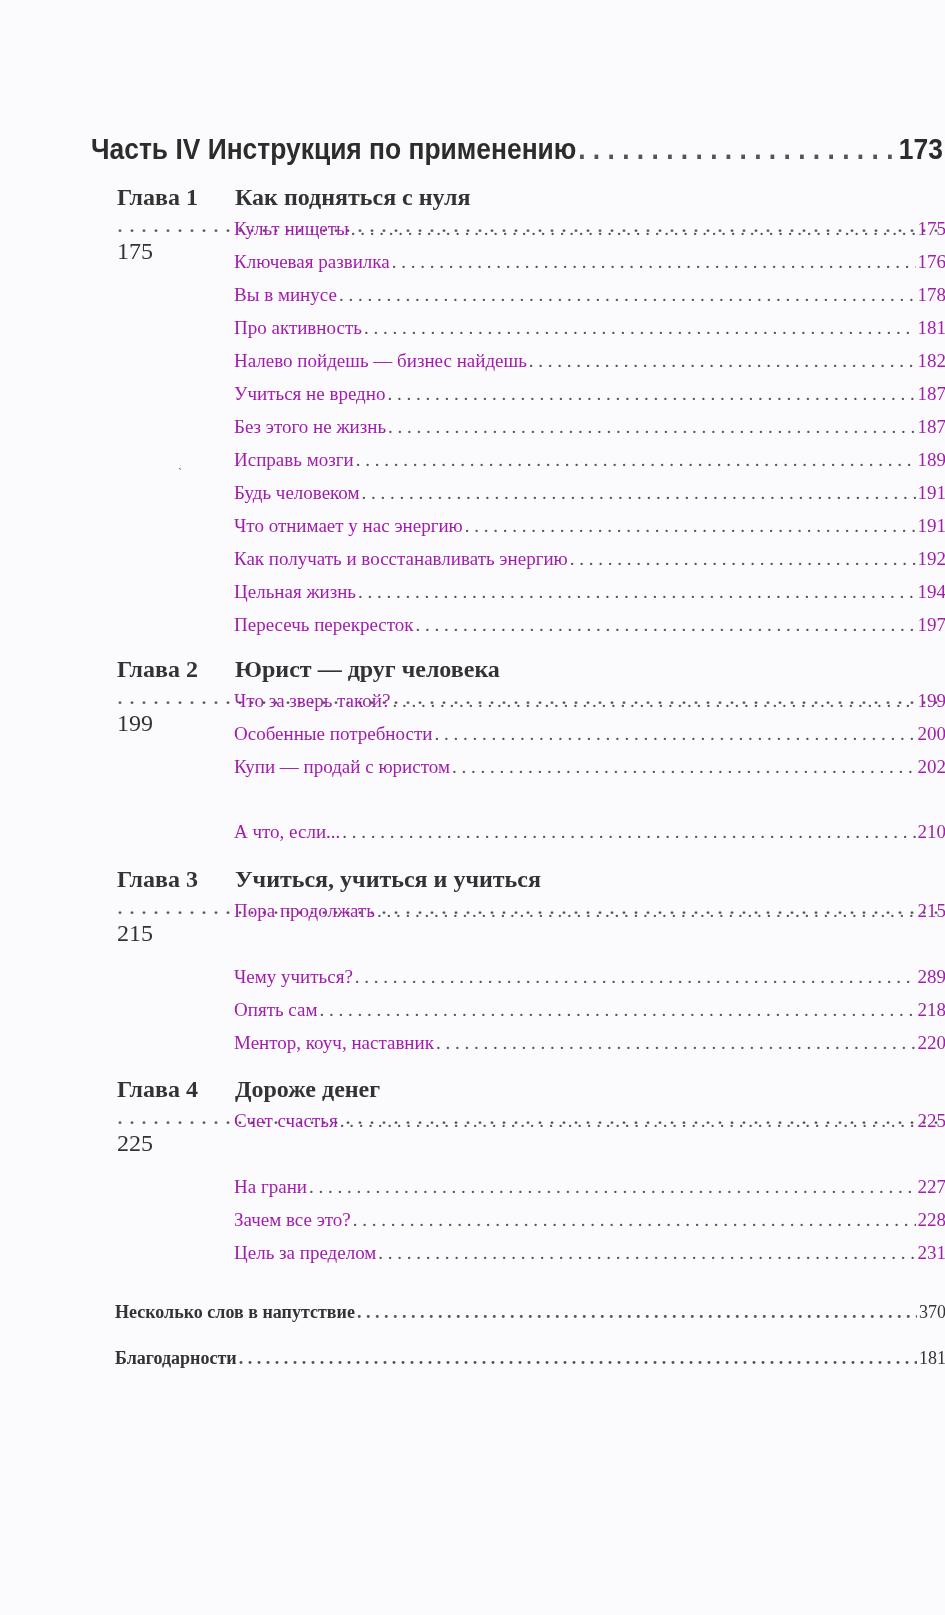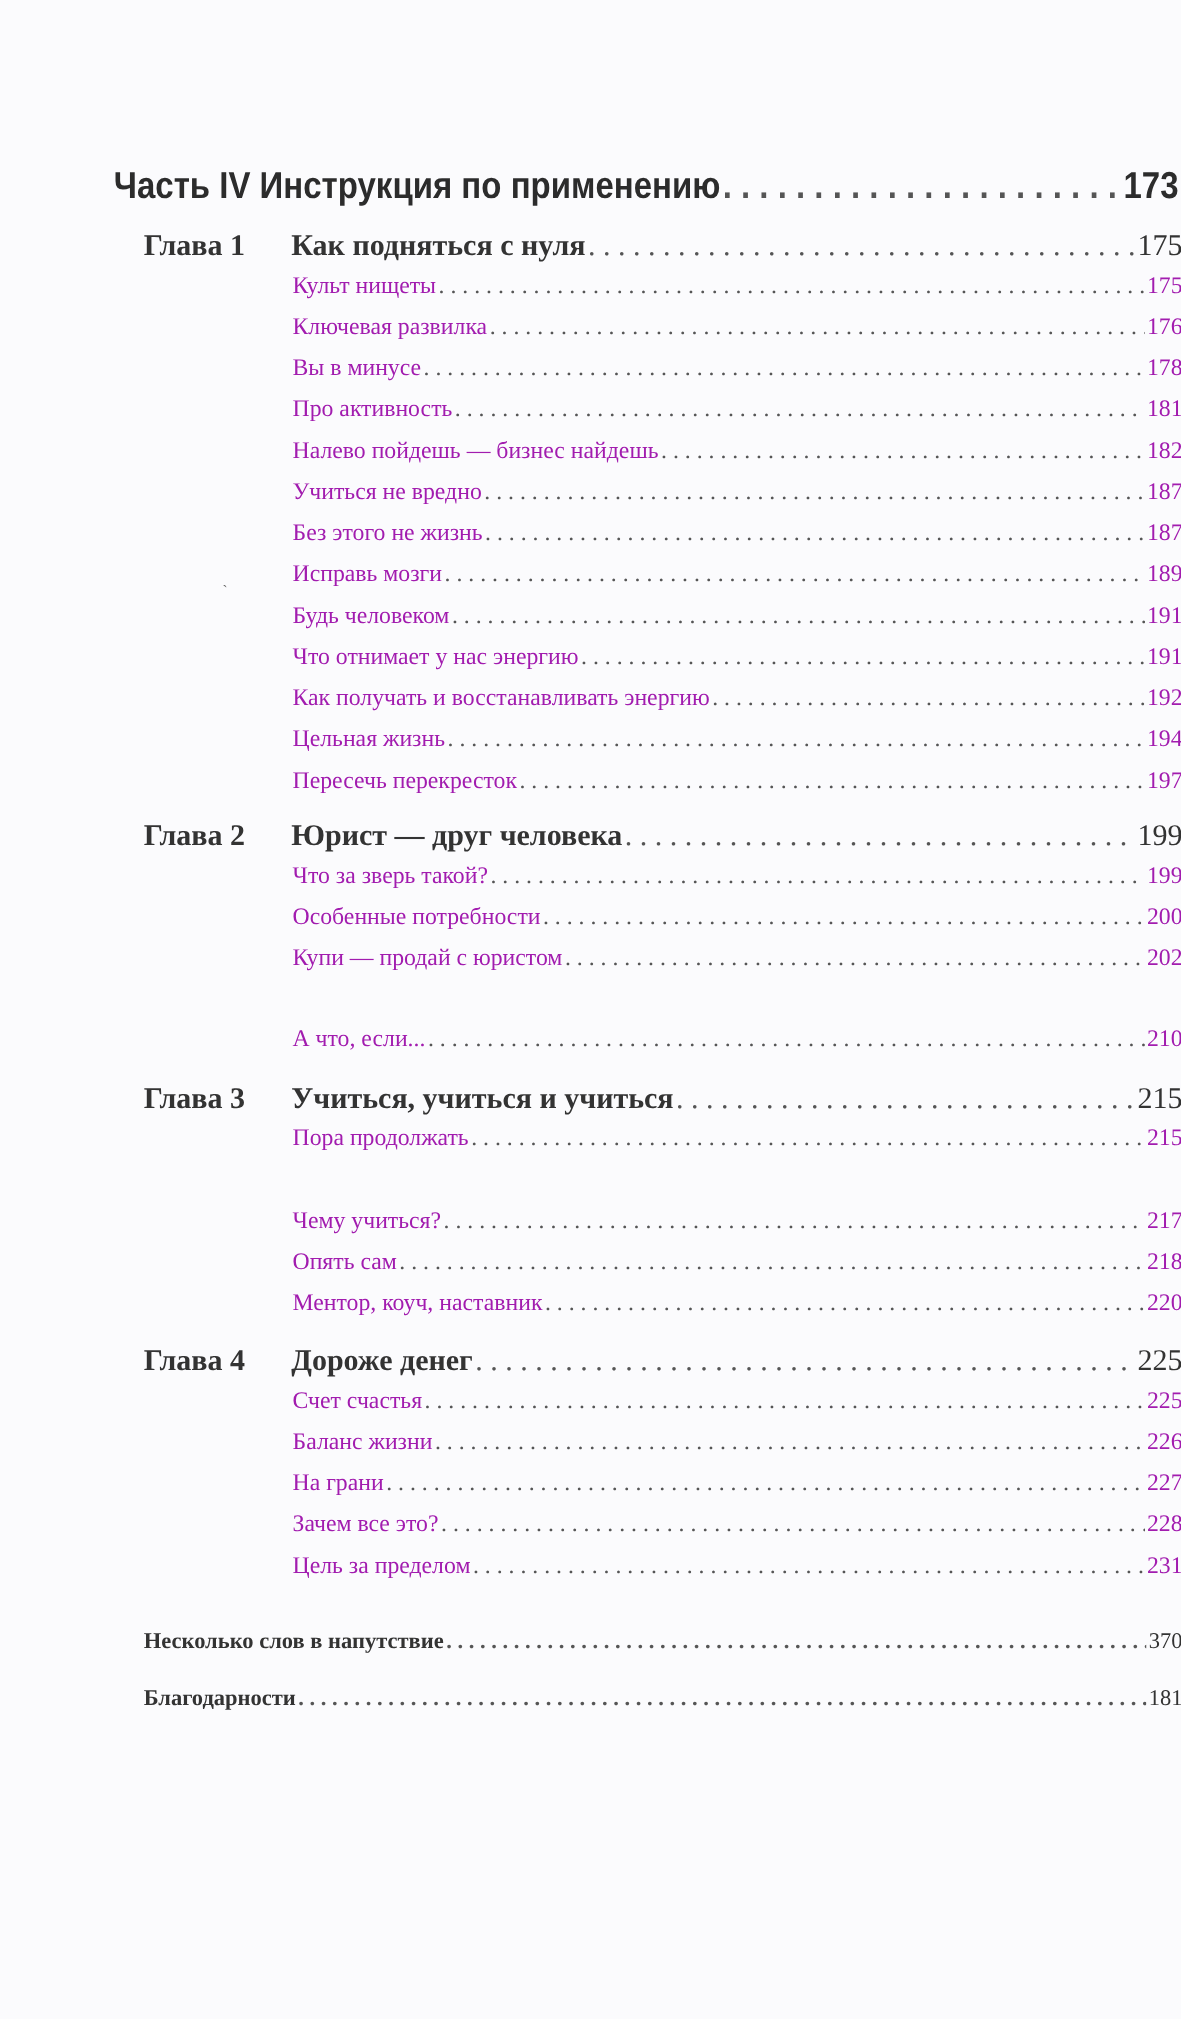--- a/index.html
+++ b/index.html
@@ -37,21 +37,21 @@
     left: 91px; top: 132px;
     font-family: "Liberation Sans", "DejaVu Sans", sans-serif;
     font-weight: bold;
     font-size: 30px;
     color: #2c2c2c;
     transform: scaleX(0.88);
     transform-origin: left center;
     right: -78px;
   }
   .part .page-num { font-size: 30px; }
-  .chapter { left: 115px; font-size: 24px; color: #333; }
+  .chapter { left: 115px; font-size: 24px; color: #333; flex-direction: column; }
   .chapter .label { display: inline-block; width: 118px; }
   .chapter .title { font-weight: bold; }
   .section { left: 234px; font-size: 19px; color: #a21caf; }
   .standalone { left: 115px; font-size: 18px; font-weight: bold; color: #333; }
   .standalone .page-num { font-weight: normal; }
   .mark { position: absolute; left: 178px; top: 456px; font-size: 12px; color: #666; }
 </style>
 </head>
 <body>
 
@@ -166,21 +166,21 @@
     <span class="page-num">215</span>
   </div>
   <div class="row section" style="top:900px">
       <span class="title">Пора продолжать</span>
       <span class="dots"></span>
       <span class="page-num">215</span>
     </div>
   <div class="row section" style="top:966px">
       <span class="title">Чему учиться?</span>
       <span class="dots"></span>
-      <span class="page-num">217</span>
+      <span class="page-num">289</span>
     </div>
   <div class="row section" style="top:999px">
       <span class="title">Опять сам</span>
       <span class="dots"></span>
       <span class="page-num">218</span>
     </div>
   <div class="row section" style="top:1032px">
       <span class="title">Ментор, коуч, наставник</span>
       <span class="dots"></span>
       <span class="page-num">220</span>
@@ -189,25 +189,20 @@
   <div class="row chapter" style="top:1076px">
     <span class="title"><span class="label">Глава 4</span><span>Дороже денег</span></span>
     <span class="dots"></span>
     <span class="page-num">225</span>
   </div>
   <div class="row section" style="top:1110px">
       <span class="title">Счет счастья</span>
       <span class="dots"></span>
       <span class="page-num">225</span>
     </div>
-  <div class="row section" style="top:1143px">
-      <span class="title">Баланс жизни</span>
-      <span class="dots"></span>
-      <span class="page-num">226</span>
-    </div>
   <div class="row section" style="top:1176px">
       <span class="title">На грани</span>
       <span class="dots"></span>
       <span class="page-num">227</span>
     </div>
   <div class="row section" style="top:1209px">
       <span class="title">Зачем все это?</span>
       <span class="dots"></span>
       <span class="page-num">228</span>
     </div>

